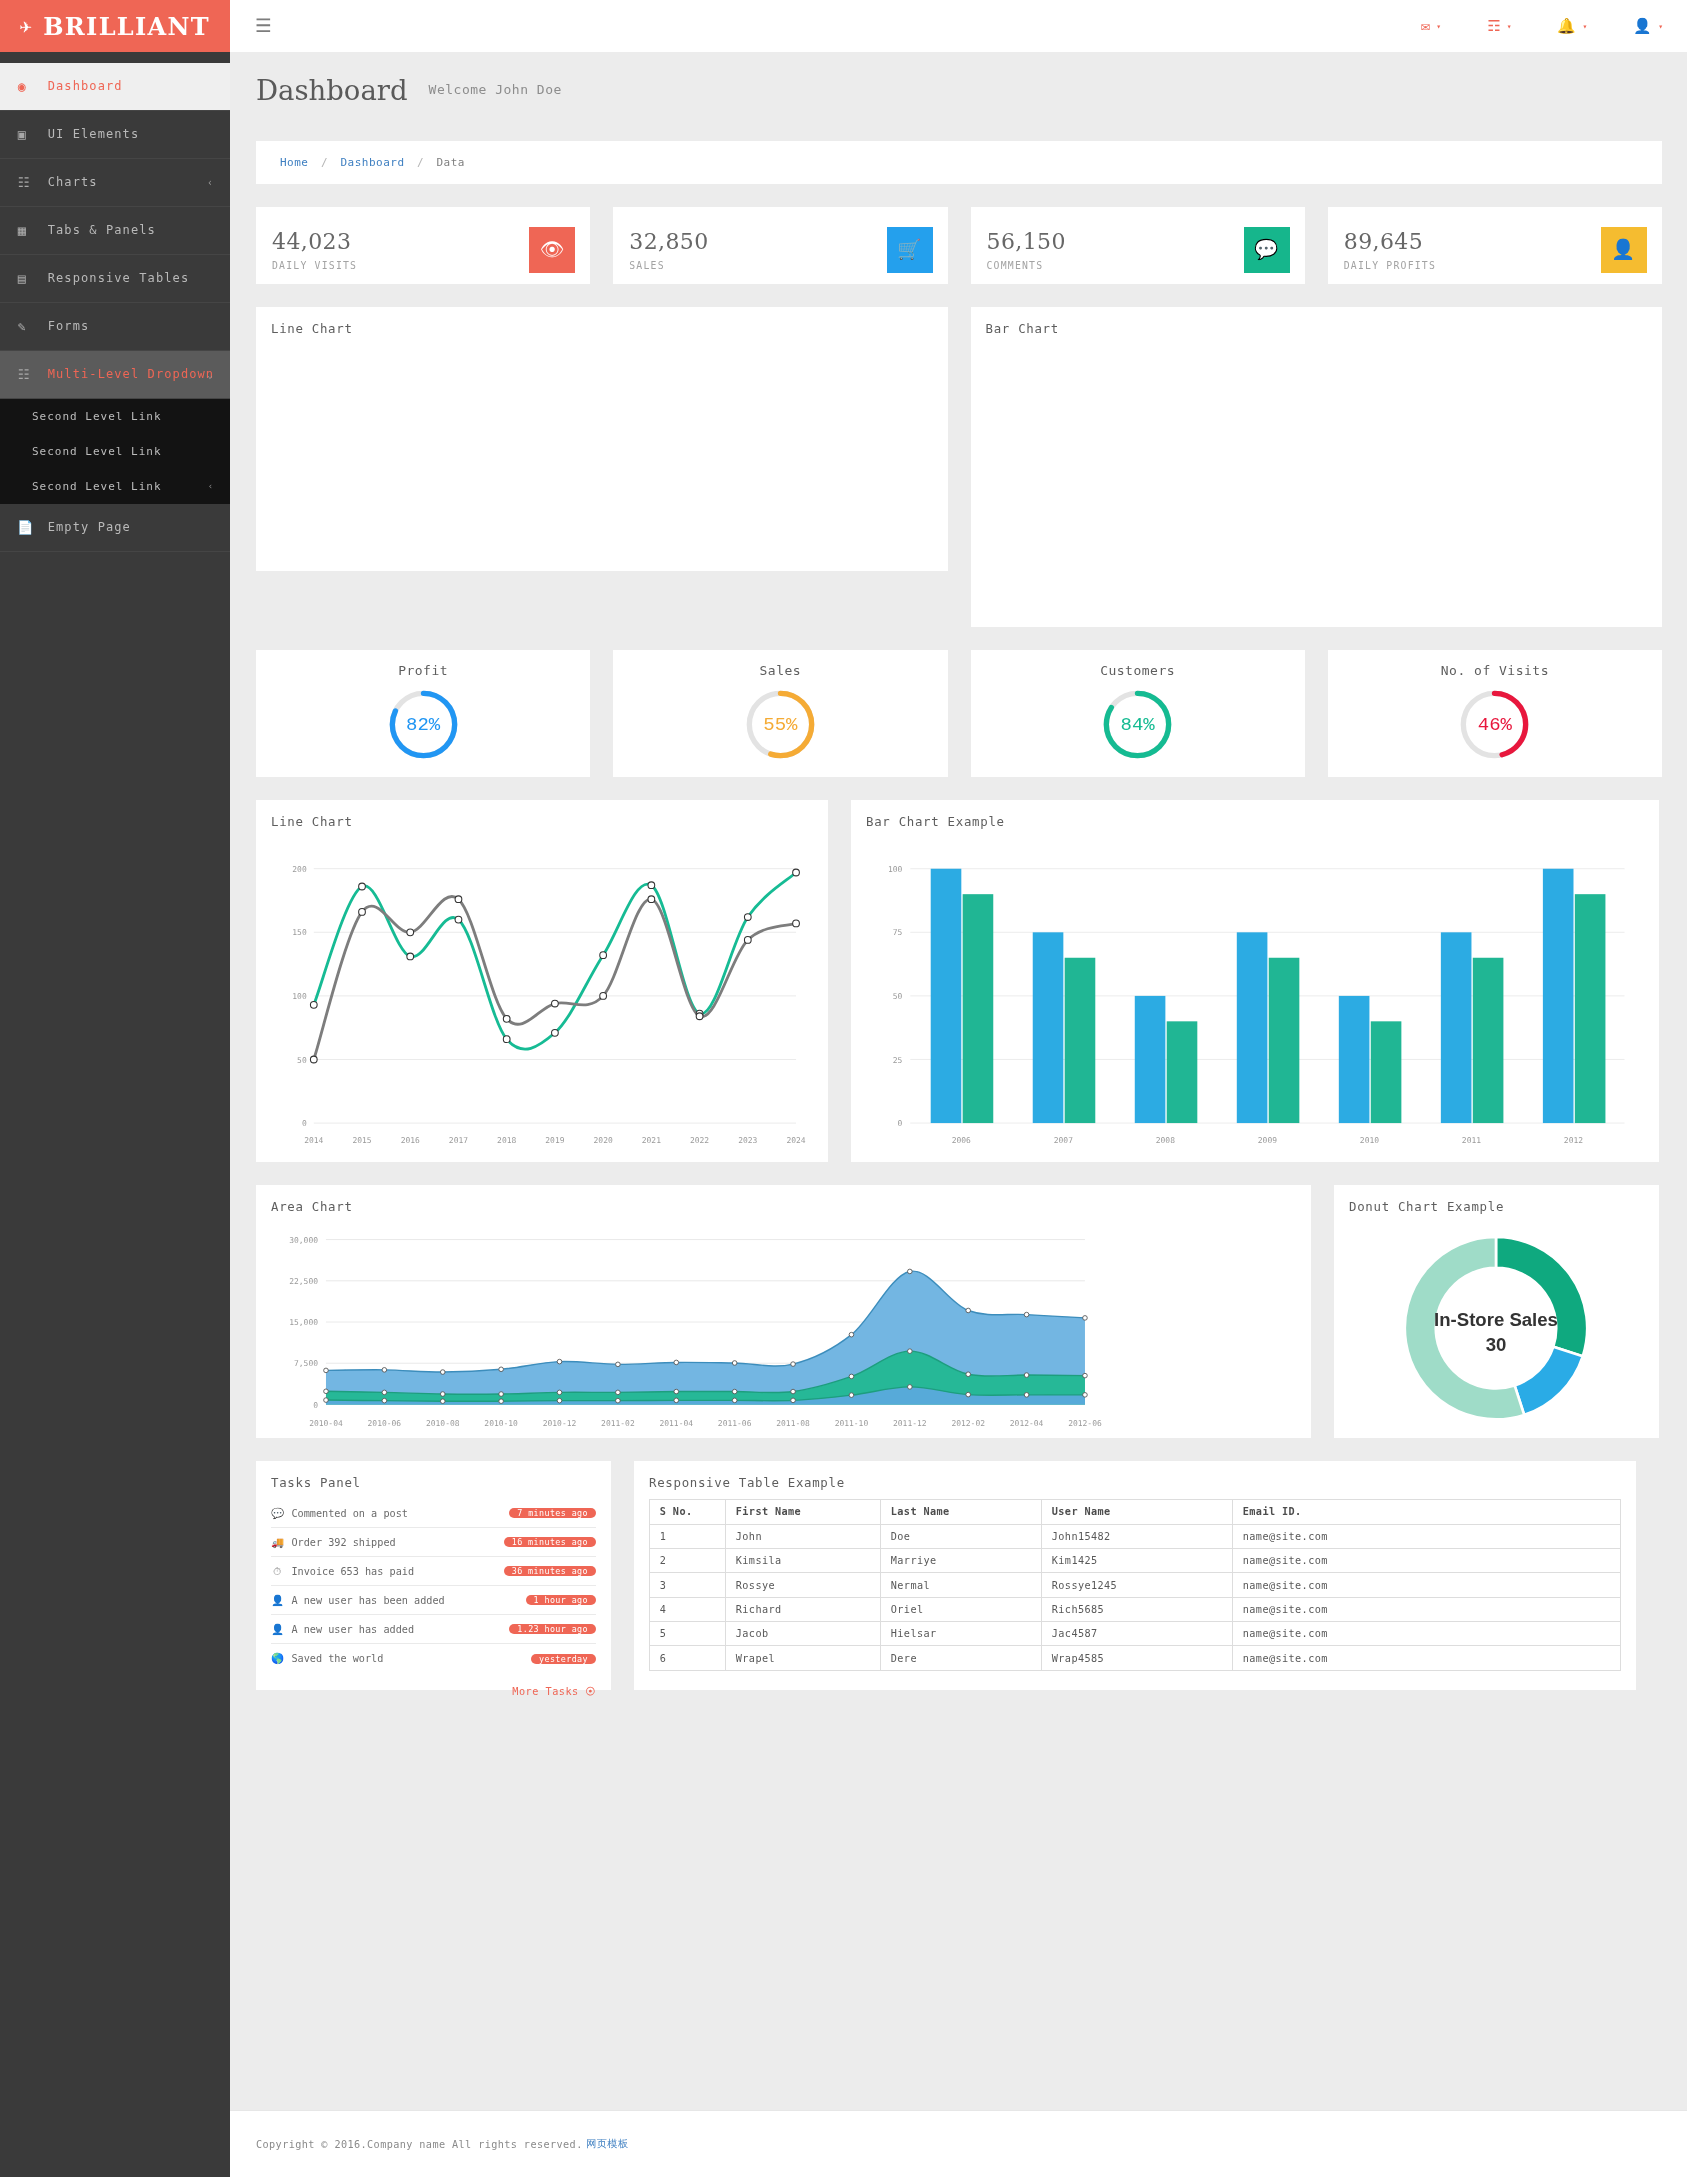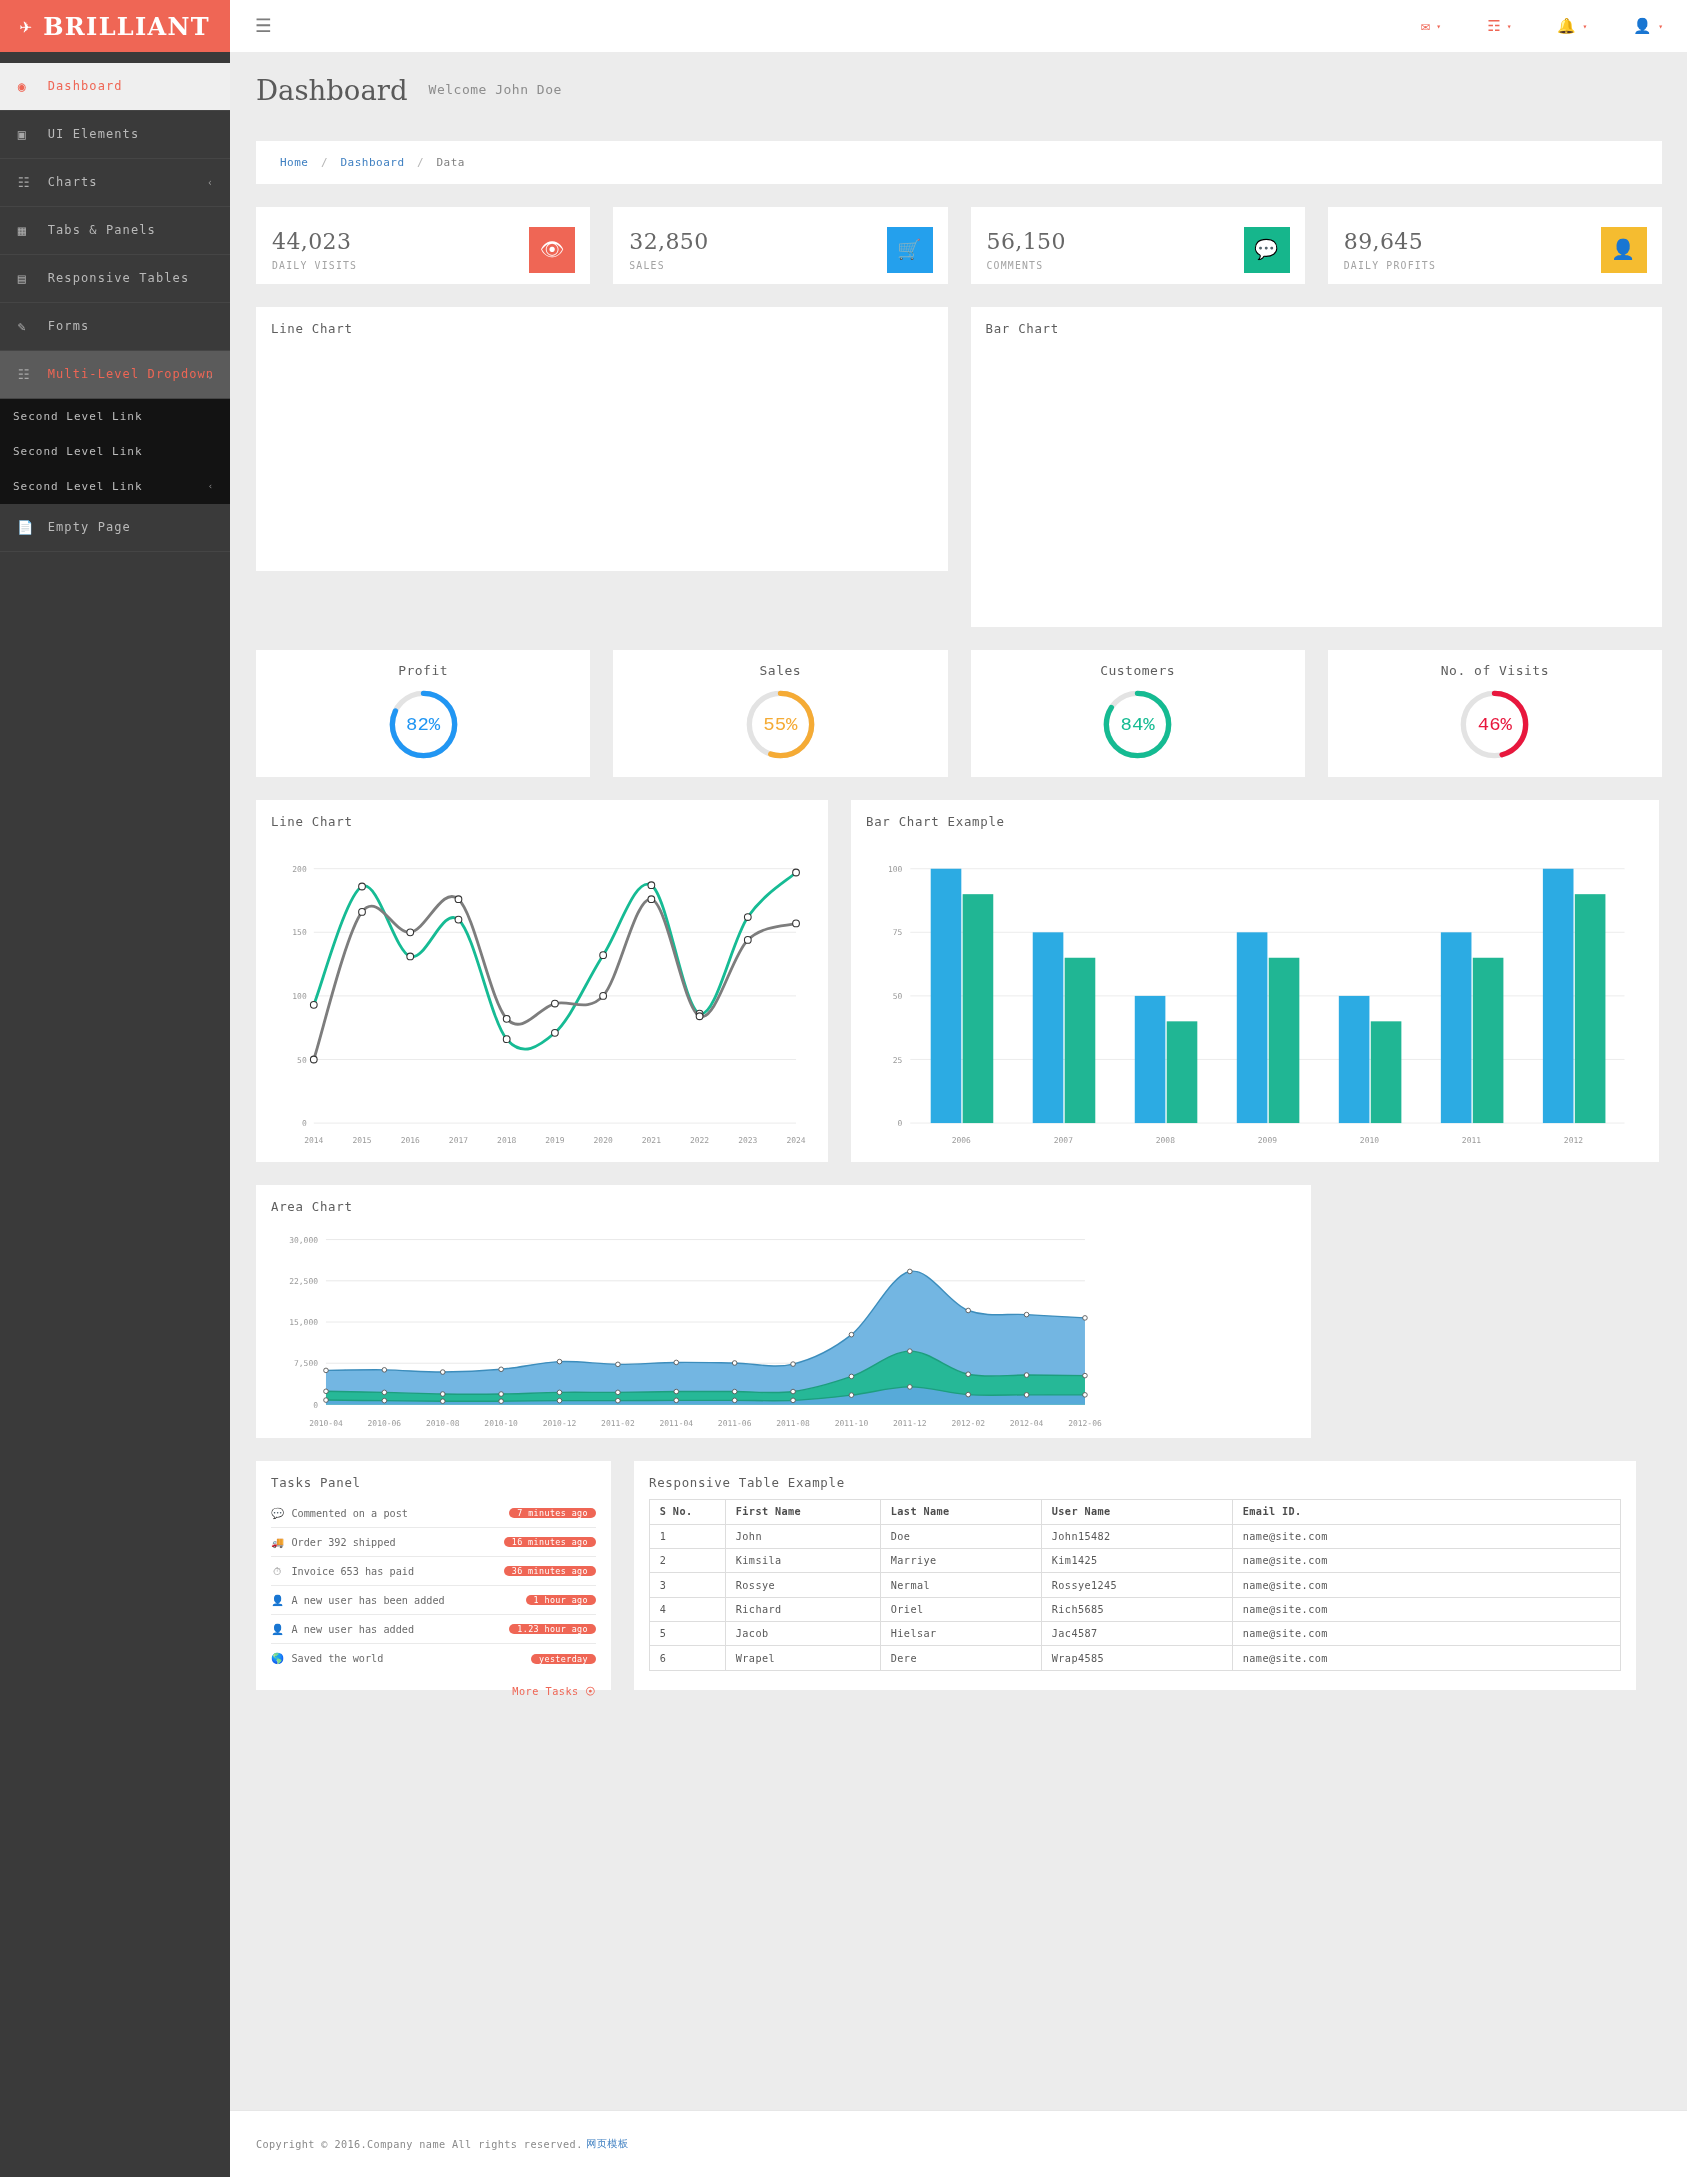--- a/index.html
+++ b/index.html
@@ -41,21 +41,21 @@
   .nav-item.active { background: #efefef; color: #ef6655; }
   .nav-item.active .ico { color: #ef6655; }
   .nav-item.open { background: #5b5b5b; color: #ef6655; }
   .nav-item.open .ico { color: #a8a8a8; }
   .nav-item .caret {
     position: absolute; right: 16px; font-size: 9.8px; color: #9a9a9a;
   }
   .sub-menu { background: #131313; }
   .sub-item {
     height: 35px; display: flex; align-items: center;
-    padding-left: 13px; color: #bdbdbd; font-size: 11px;
+    padding-left: 32px; color: #bdbdbd; font-size: 11px;
     letter-spacing: 1px; position: relative;
   }
   .sub-item .caret { position: absolute; right: 16px; font-size: 8.9px; color: #8d8d8d; }
 
   
   #topbar {
     position: absolute; left: 230px; top: 0;
     width: 1458px; height: 52px; background: #fff;
     display: flex; align-items: center;
   }
@@ -518,20 +518,30 @@
           <text x="457.0769230769231" y="232" text-anchor="middle" class="axis-lbl">2011-04</text>
           <text x="522.9230769230769" y="232" text-anchor="middle" class="axis-lbl">2011-06</text>
           <text x="588.7692307692307" y="232" text-anchor="middle" class="axis-lbl">2011-08</text>
           <text x="654.6153846153846" y="232" text-anchor="middle" class="axis-lbl">2011-10</text>
           <text x="720.4615384615385" y="232" text-anchor="middle" class="axis-lbl">2011-12</text>
           <text x="786.3076923076923" y="232" text-anchor="middle" class="axis-lbl">2012-02</text>
           <text x="852.1538461538462" y="232" text-anchor="middle" class="axis-lbl">2012-04</text>
           <text x="918" y="232" text-anchor="middle" class="axis-lbl">2012-06</text>
         </svg>
     </div>
+    <div class="panel" style="width:325px;height:253px">
+      <div class="panel-title">Donut Chart Example</div>
+      <svg id="svg-donut" class="chart-svg" width="294" height="211" viewBox="0 0 332 238">
+          <path d="M166,19 A103,103 0 0 1 263.9588211784008,153.82875042061957 L230.67184310807045,143.0131556174964 A68,68 0 0 0 166,54 Z" fill="#0fa97f" stroke="#fff" stroke-width="3"></path>
+          <path d="M263.9588211784008,153.82875042061957 A103,103 0 0 1 197.8287504206196,219.9588211784008 L187.01315561749644,186.67184310807045 A68,68 0 0 0 230.67184310807045,143.0131556174964 Z" fill="#2aabe6" stroke="#fff" stroke-width="3"></path>
+          <path d="M197.8287504206196,219.9588211784008 A103,103 0 1 1 165.99999999999997,19 L166,54 A68,68 0 1 0 187.01315561749644,186.67184310807045 Z" fill="#9fdcc8" stroke="#fff" stroke-width="3"></path>
+          <text x="166" y="120" text-anchor="middle" fill="#333" style="font-size:21px;font-family:&quot;Liberation Sans&quot;,sans-serif;font-weight:bold">In-Store Sales</text>
+          <text x="166" y="148" text-anchor="middle" fill="#333" style="font-size:21px;font-family:&quot;Liberation Sans&quot;,sans-serif;font-weight:bold">30</text>
+        </svg>
+    </div>
   </div>
 
   <div class="row">
     <div class="panel" style="width:355px;height:229px">
       <div class="panel-title">Tasks Panel</div>
       <div class="task-list">
         <div class="task-row">
           <div class="task-left">
             <span class="task-ico">💬</span>
             <span>Commented on a post</span>

